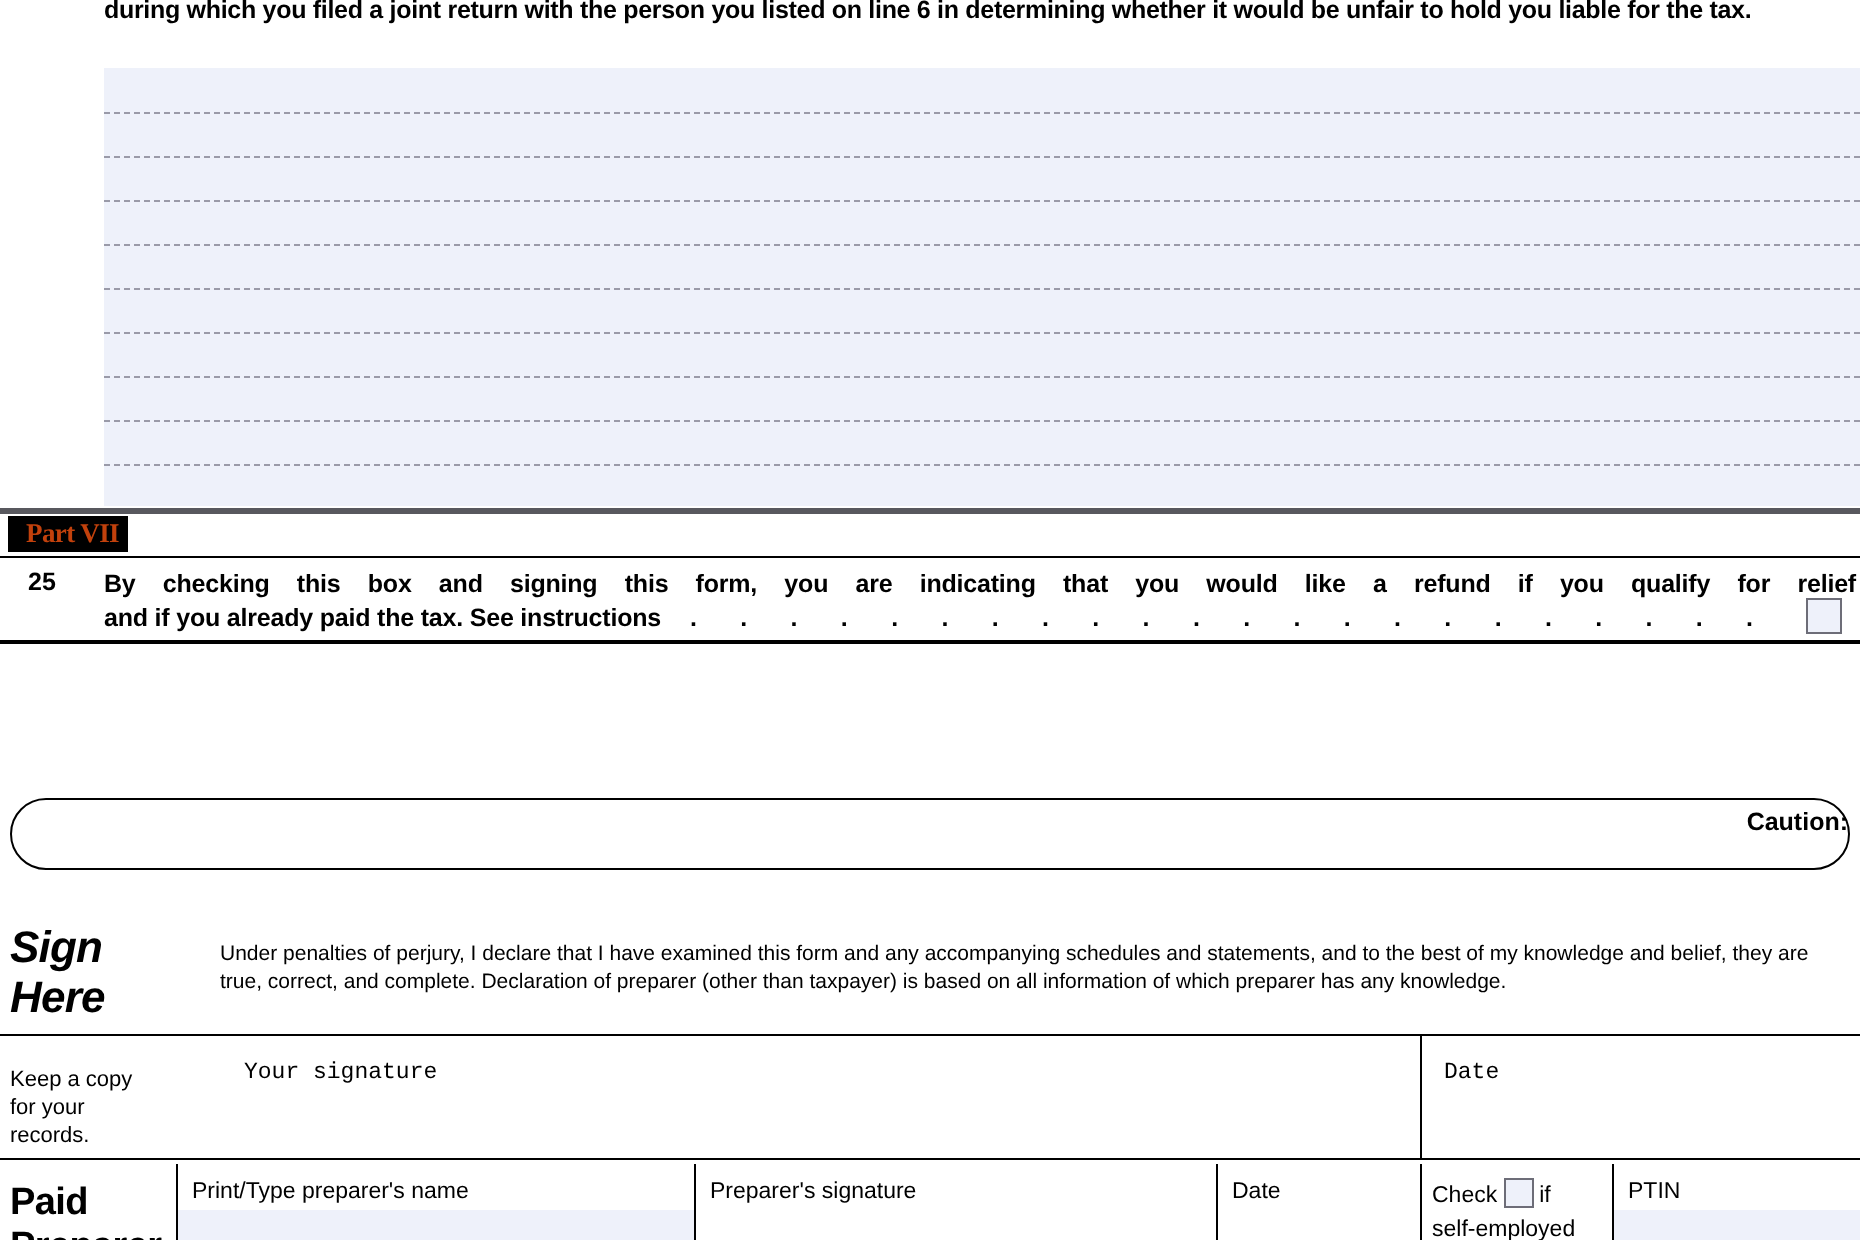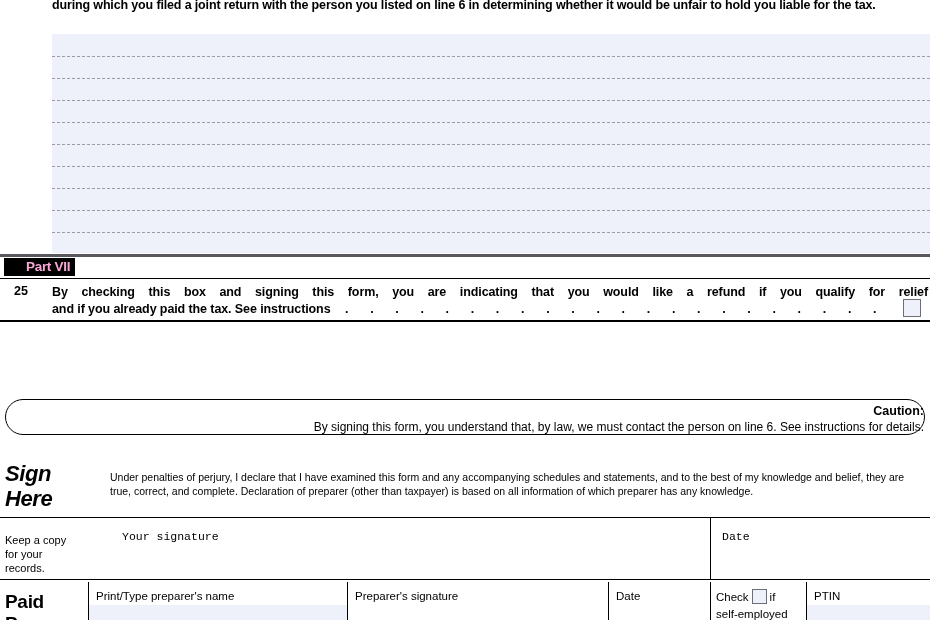--- a/index.html
+++ b/index.html
@@ -61,25 +61,26 @@
 
   
   .part-header {
     position: absolute;
     left: 0; top: 258px;
     width: 930px; height: 19px;
   }
   .part-tag {
     position: absolute;
     left: 4px; top: 0;
-    background: #000; color: #f9a8d4;
+    background: #000; color: #c2410c;
     font-size: 13.5px; font-weight: bold;
-    padding: 1px 5px 2px 22px;
+    padding: 1px 5px 2px 9px;
     letter-spacing: -0.3px;
     line-height: 15px;
+    font-family: Liberation Serif, serif;
   }
   .part-title {
     position: absolute;
     left: 84px; top: 0;
     font-size: 14px; font-weight: bold;
     line-height: 18px;
   }
 
   
   .line-no {
@@ -260,21 +261,20 @@
   <div class="line-no">25</div>
   <div class="line25-a">By checking this box and signing this form, you are indicating that you would like a refund if you qualify for relief</div>
   <div class="line25-b">and if you already paid the tax. See instructions</div>
   <div class="leaders">. . . . . . . . . . . . . . . . . . . . . . . . . . . . . . . . . . . . . . . . . . . . . . . . . . . . . . . . . . . . .</div>
   <div class="checkbox-25"></div>
   <div class="hr-med" style="top:320px"></div>
 
 
   <div class="caution-box">
     <div class="caution-title">Caution:</div>
-    <div class="caution-body">By signing this form, you understand that, by law, we must contact the person on line 6. See instructions for details.</div>
   </div>
 
   <div class="sign-here">
     <div>Sign</div>
     <div>Here</div>
   </div>
   <div class="perjury">Under penalties of perjury, I declare that I have examined this form and any accompanying schedules and statements, and to the best of my knowledge and belief, they are true, correct, and complete. Declaration of preparer (other than taxpayer) is based on all information of which preparer has any knowledge.</div>
 
   <div class="keepcopy">
     <div>Keep a copy</div>

